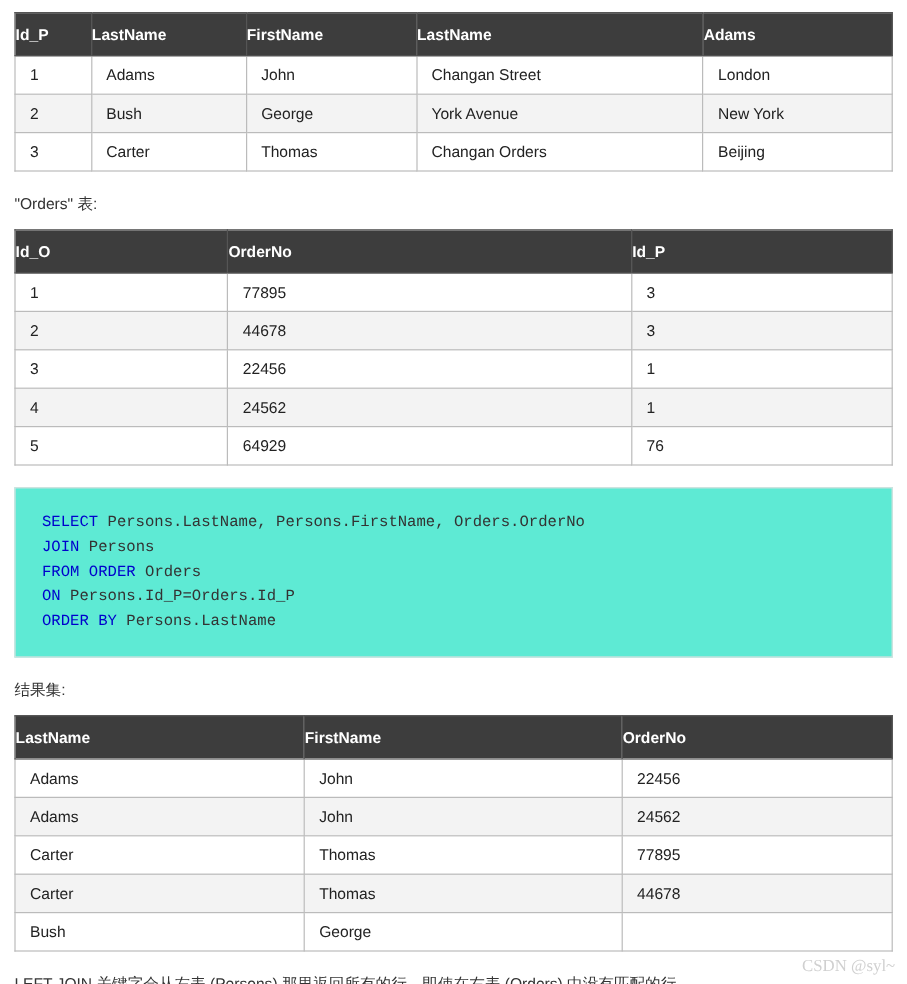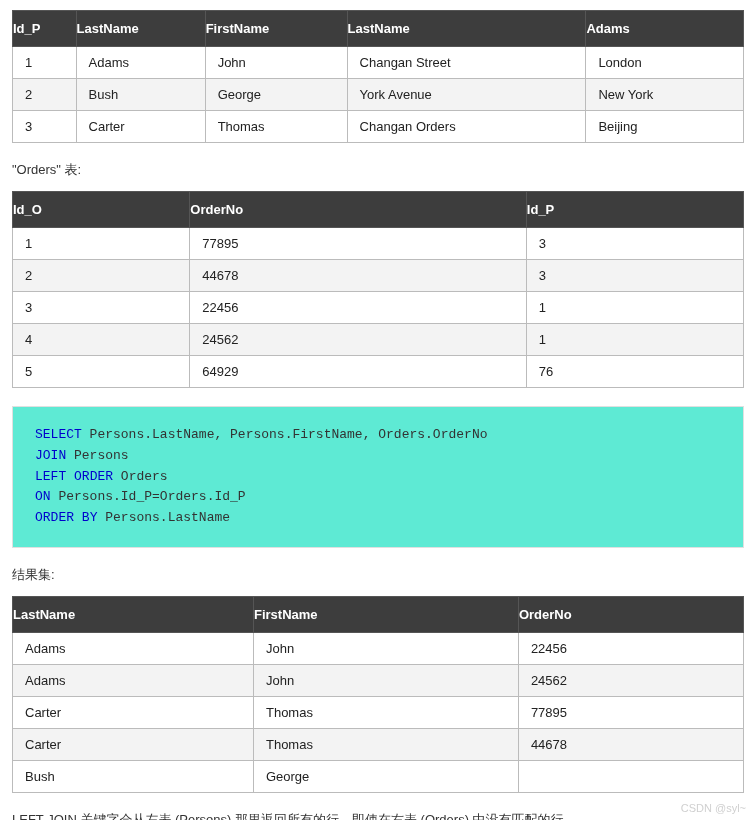--- a/index.html
+++ b/index.html
@@ -53,23 +53,23 @@
   .kw { color: #0000cc; }
   .footnote {
     font-size: 13px;
     color: #333;
     margin-top: 4px;
   }
   .watermark {
     position: fixed;
     right: 10px;
     bottom: 6px;
-    font-size: 11px;
+    font-size: 14px;
     color: #d0d0d0;
-    font-family: Liberation Sans, sans-serif;
+    font-family: Liberation Serif, serif;
   }
 </style>
 </head>
 <body>
 
 <table>
   <thead>
       <tr id="persons-head">
         <th>Id_P</th>
         <th>LastName</th>
@@ -137,21 +137,21 @@
       <tr>
         <td>5</td>
         <td>64929</td>
         <td>76</td>
       </tr>
     </tbody>
 </table>
 
 <div class="code-block" id="sql-block"><span class="kw">SELECT</span> Persons.LastName, Persons.FirstName, Orders.OrderNo
 <span class="kw">JOIN</span> Persons
-<span class="kw">LEFT</span> <span class="kw">ORDER</span> Orders
+<span class="kw">FROM</span> <span class="kw">ORDER</span> Orders
 <span class="kw">ON</span> Persons.Id_P=Orders.Id_P
 <span class="kw">ORDER</span> <span class="kw">BY</span> Persons.LastName</div>
 
 <div class="label">结果集:</div>
 
 <table>
   <thead>
       <tr id="result-head">
         <th>LastName</th>
         <th>FirstName</th>

